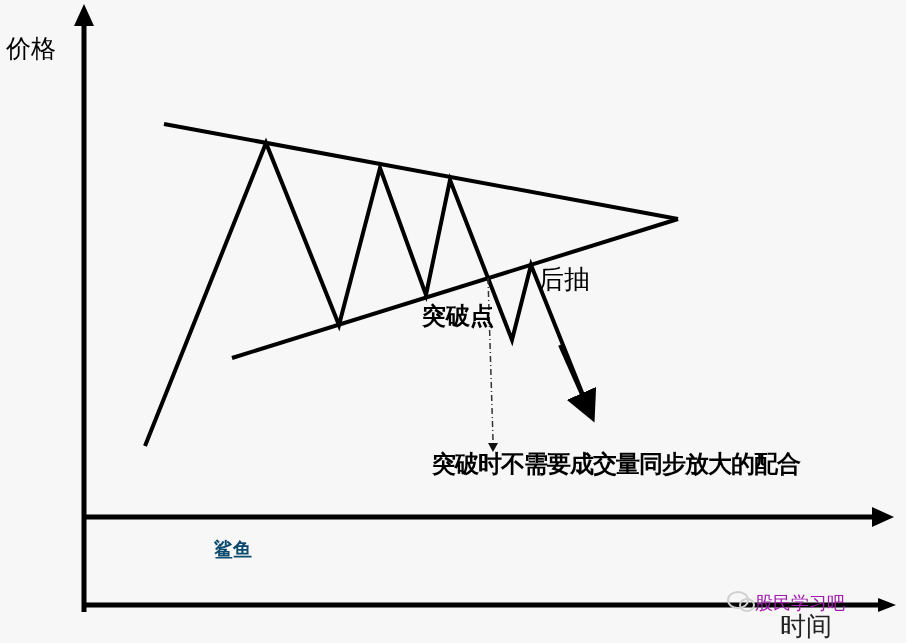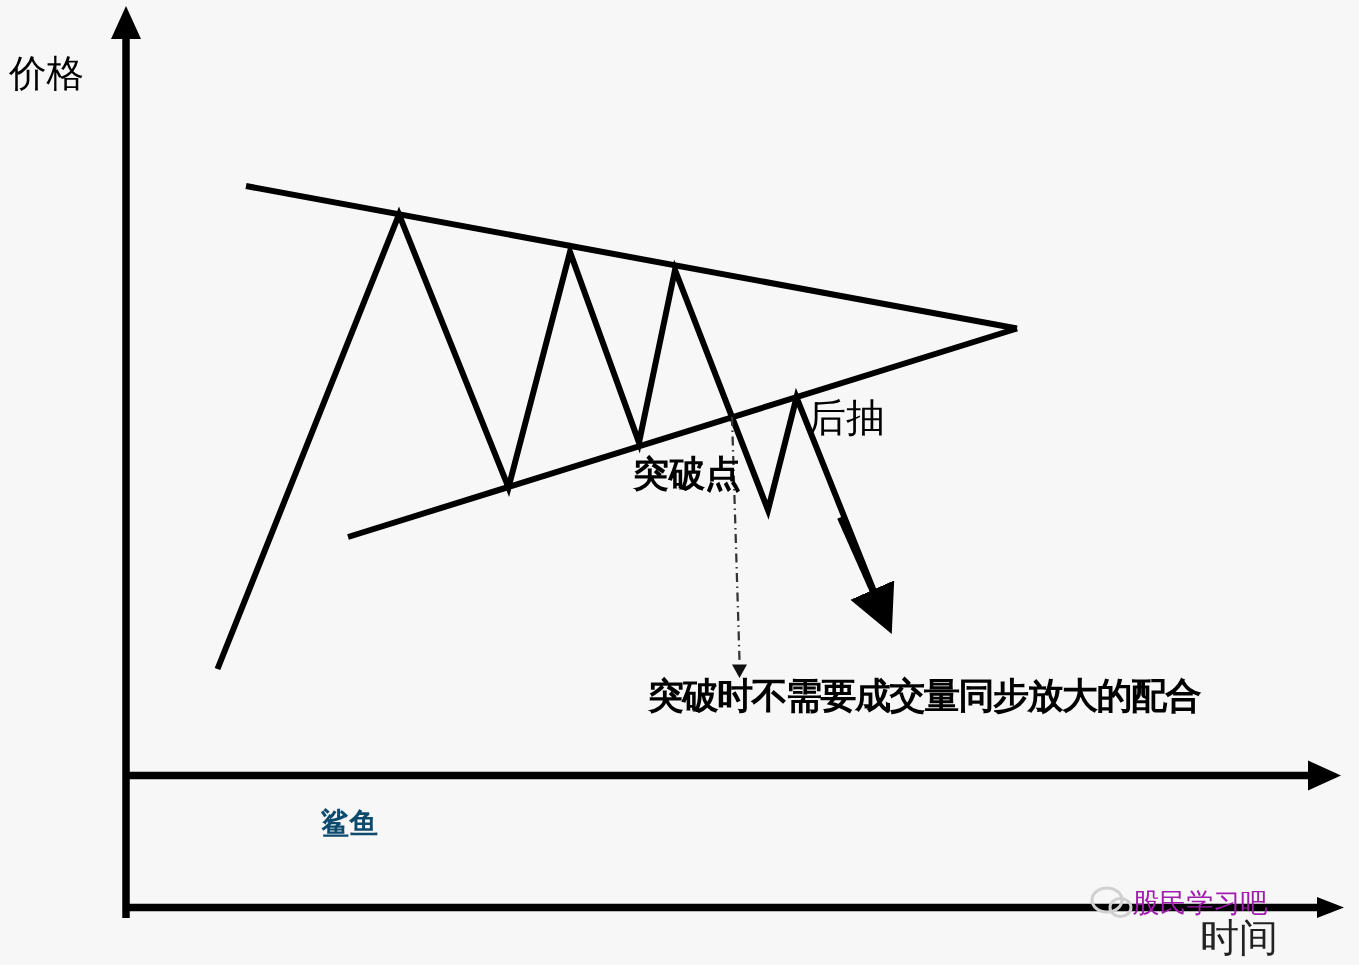--- a/index.html
+++ b/index.html
@@ -6,21 +6,21 @@
   body { width: 906px; height: 643px; background: #f7f7f7; position: relative; overflow: hidden;
          font-family: "DejaVu Sans", "Liberation Sans", sans-serif; }
   .canvas { position: absolute; left: 0; top: 0; width: 906px; height: 643px; }
   .lbl { position: absolute; color: #000000; white-space: nowrap; line-height: 1; }
   .y-label { left: 6px; top: 36px; font-size: 25px; }
   .breakout { left: 422px; top: 304px; font-size: 24px; font-weight: bold; }
   .pullback { left: 538px; top: 266px; font-size: 26px; }
   .note { left: 432px; top: 452px; font-size: 24px; font-weight: bold; letter-spacing: -1px; }
   .volume { left: 100px; top: 536px; font-size: 31px; font-weight: bold; }
   .tag { left: 214px; top: 540px; font-size: 19px; font-weight: bold; color: #0c4a6e; }
-  .x-label { left: 780px; top: 613px; font-size: 26px; color: #222; margin-left: 20px; }
+  .x-label { left: 780px; top: 613px; font-size: 26px; color: #222; }
   .wm { left: 755px; top: 594px; font-size: 18px; color: #a21caf; }
   .wm-icon { position: absolute; left: 726px; top: 590px; width: 30px; height: 24px; }
 </style>
 </head>
 <body>
 
 <div class="canvas">
   <svg width="906" height="643" viewBox="0 0 906 643">
     <defs>
       <marker id="ah" markerWidth="8" markerHeight="8" refX="4" refY="4" orient="auto" markerUnits="strokeWidth">

